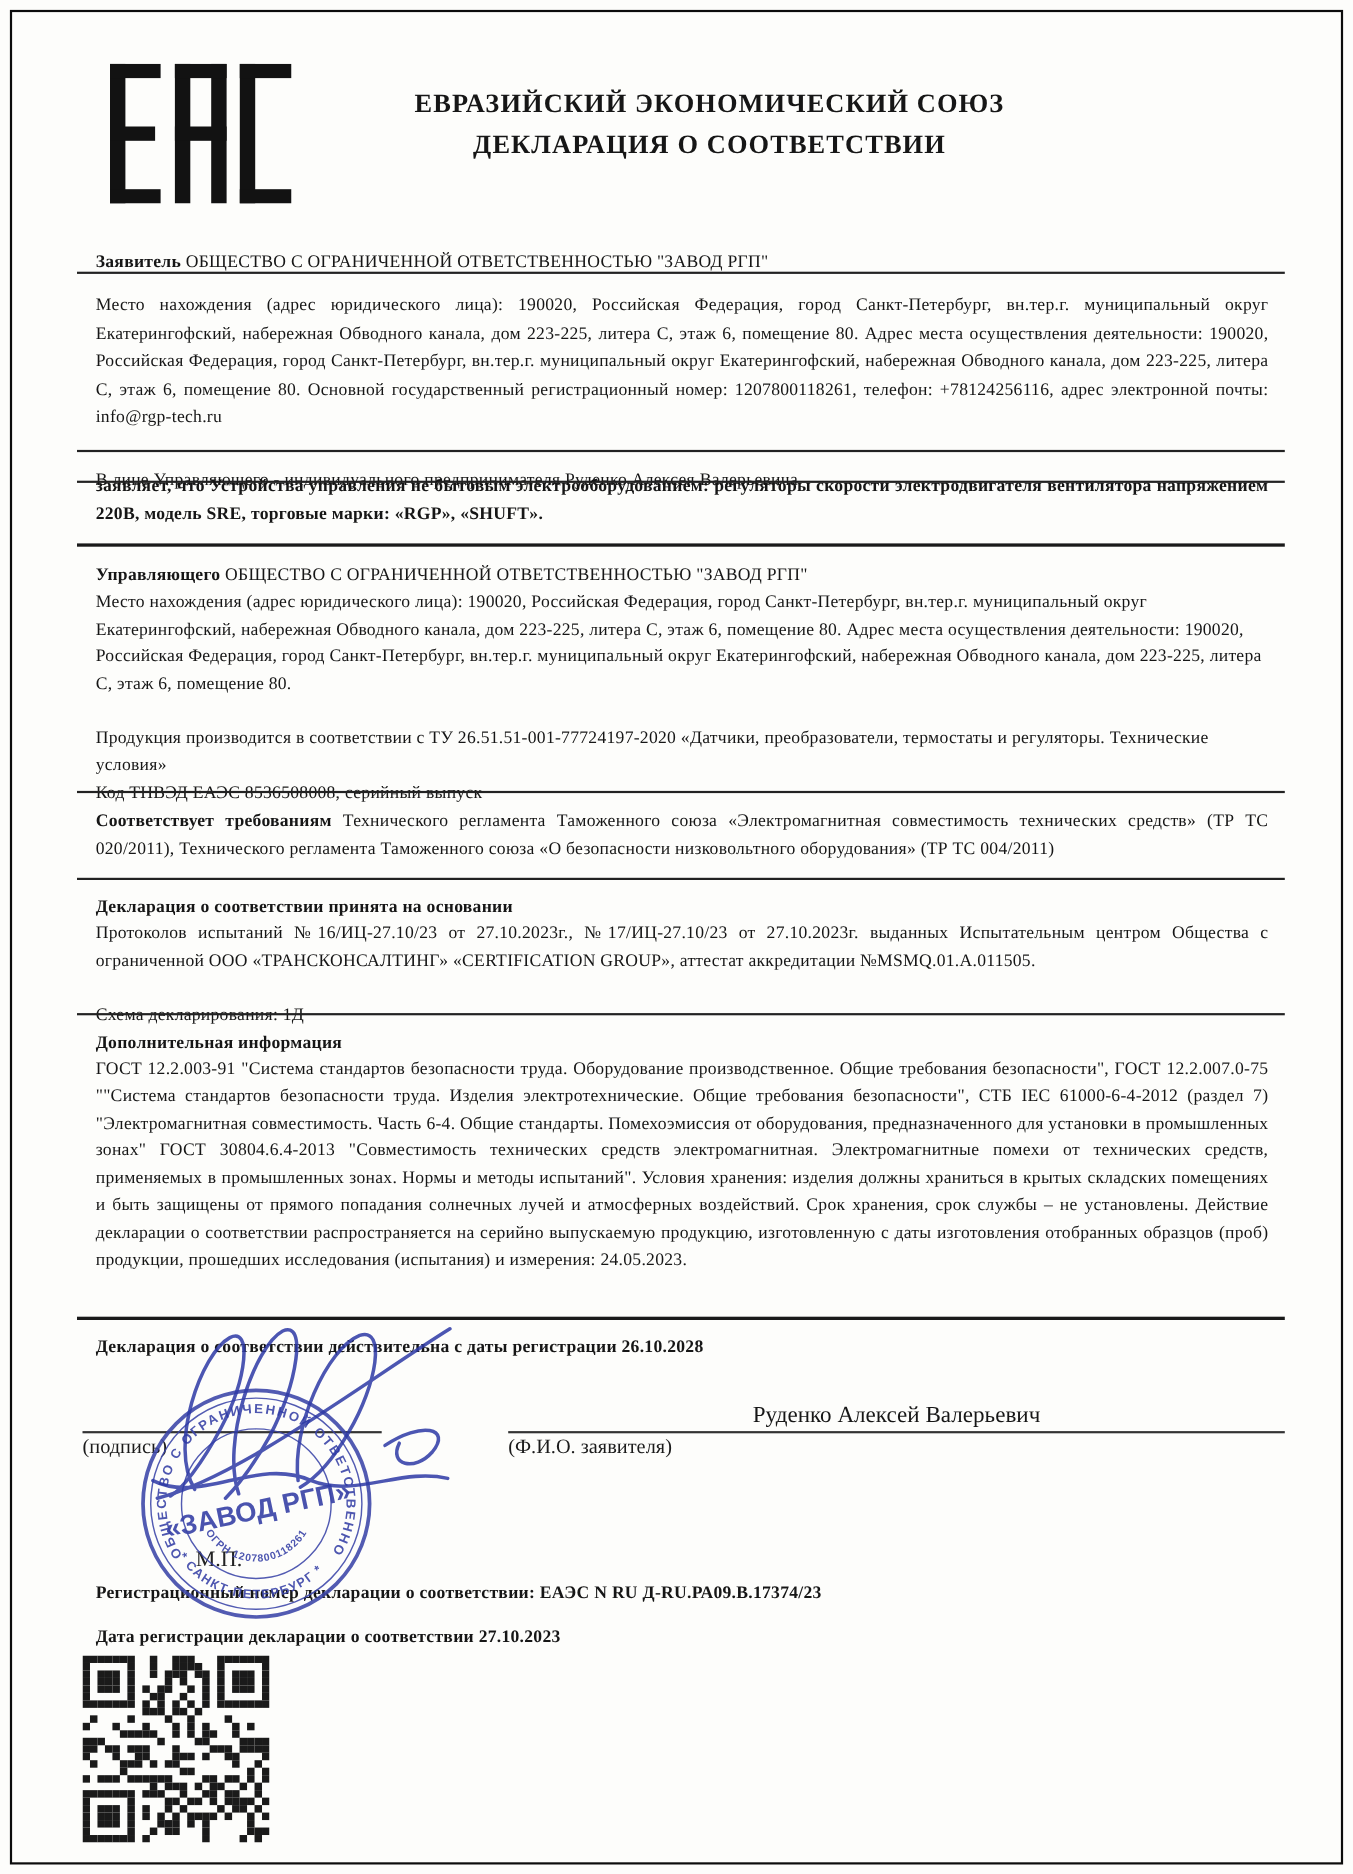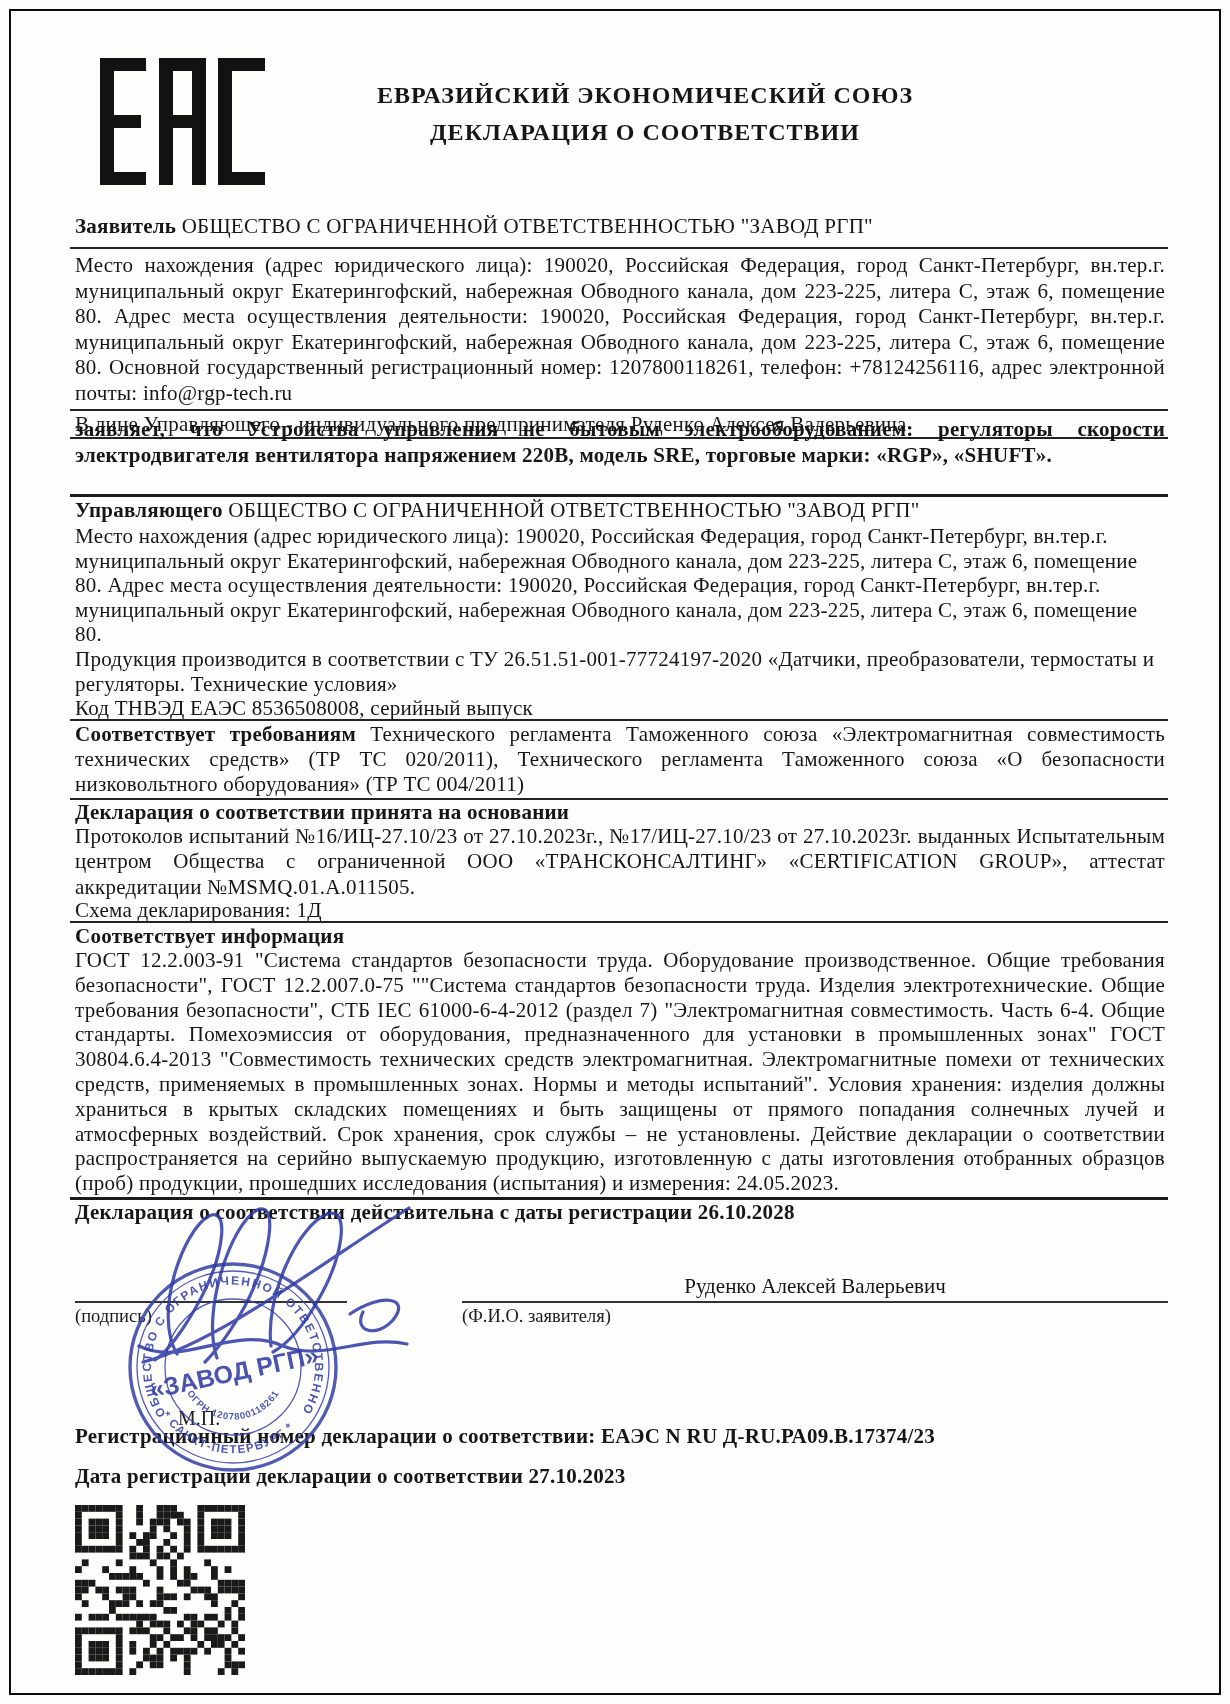--- a/index.html
+++ b/index.html
@@ -2,21 +2,21 @@
 <html><head>
 <meta charset="utf-8">
 <title>Декларация о соответствии</title>
 <style>
   html,body{margin:0;padding:0;background:#888;}
   #page{position:relative;width:1230px;height:1704px;margin:0 auto;background:#fdfdfb;
         font-family:"Liberation Serif","DejaVu Serif",serif;color:#161616;overflow:hidden;}
   .frame{position:absolute;inset:9px;border:2.5px solid #0c0c0c;pointer-events:none;}
   .abs{position:absolute;}
   .sec{position:absolute;left:75px;width:1090px;}
-  .p{font-size:21px;line-height:25.5px;letter-spacing:.25px;margin:0;text-align:justify;}
+  .p{font-size:16px;line-height:25.5px;letter-spacing:.25px;margin:12px;text-align:justify;}
   .p-left{text-align:left;}
   .b{font-weight:bold;}
   .rule{position:absolute;left:70px;width:1098px;height:0;border-top:2px solid #222;}
   .rule.thick{border-top:3px solid #1a1a1a;}
   .title{position:absolute;left:180px;width:930px;text-align:center;
          font-size:24px;line-height:37px;font-weight:bold;letter-spacing:1px;}
   .heading{font-weight:bold;}
   .center{text-align:left;}
   .sigline{position:absolute;height:0;border-top:2px solid #333;}
   .small-label{font-size:18.5px;color:#1b1b1b;}
@@ -108,21 +108,21 @@
   </div>
   <div class="sec" style="top:824px;">
     <p class="p" style="line-height:25.3px;">Протоколов испытаний №16/ИЦ-27.10/23 от 27.10.2023г., №17/ИЦ-27.10/23 от 27.10.2023г. выданных Испытательным центром Общества с ограниченной ООО «ТРАНСКОНСАЛТИНГ» «CERTIFICATION GROUP», аттестат аккредитации №MSMQ.01.A.011505.</p>
   </div>
   <div class="sec" style="top:898px;">
     <p class="p p-left">Схема декларирования: 1Д</p>
   </div>
   <div class="rule" style="top:921px;"></div>
 
   <div class="sec" style="top:924px;">
-    <p class="p p-left heading">Соответствует информация</p>
+    <p class="p p-left heading">Дополнительная информация</p>
   </div>
   <div class="sec" style="top:948px;">
     <p class="p" style="line-height:24.8px;">ГОСТ 12.2.003-91 "Система стандартов безопасности труда. Оборудование производственное. Общие требования безопасности", ГОСТ 12.2.007.0-75 ""Система стандартов безопасности труда. Изделия электротехнические. Общие требования безопасности", СТБ IEC 61000-6-4-2012 (раздел 7) "Электромагнитная совместимость. Часть 6-4. Общие стандарты. Помехоэмиссия от оборудования, предназначенного для установки в промышленных зонах" ГОСТ 30804.6.4-2013 "Совместимость технических средств электромагнитная. Электромагнитные помехи от технических средств, применяемых в промышленных зонах. Нормы и методы испытаний". Условия хранения: изделия должны храниться в крытых складских помещениях и быть защищены от прямого попадания солнечных лучей и атмосферных воздействий. Срок хранения, срок службы – не установлены. Действие декларации о соответствии распространяется на серийно выпускаемую продукцию, изготовленную с даты изготовления отобранных образцов (проб) продукции, прошедших исследования (испытания) и измерения: 24.05.2023.</p>
   </div>
   <div class="rule thick" style="top:1197px;"></div>
 
   <div class="sec" style="top:1200px;">
     <p class="p p-left heading">Декларация о соответствии действительна с даты регистрации 26.10.2028</p>
   </div>
 

